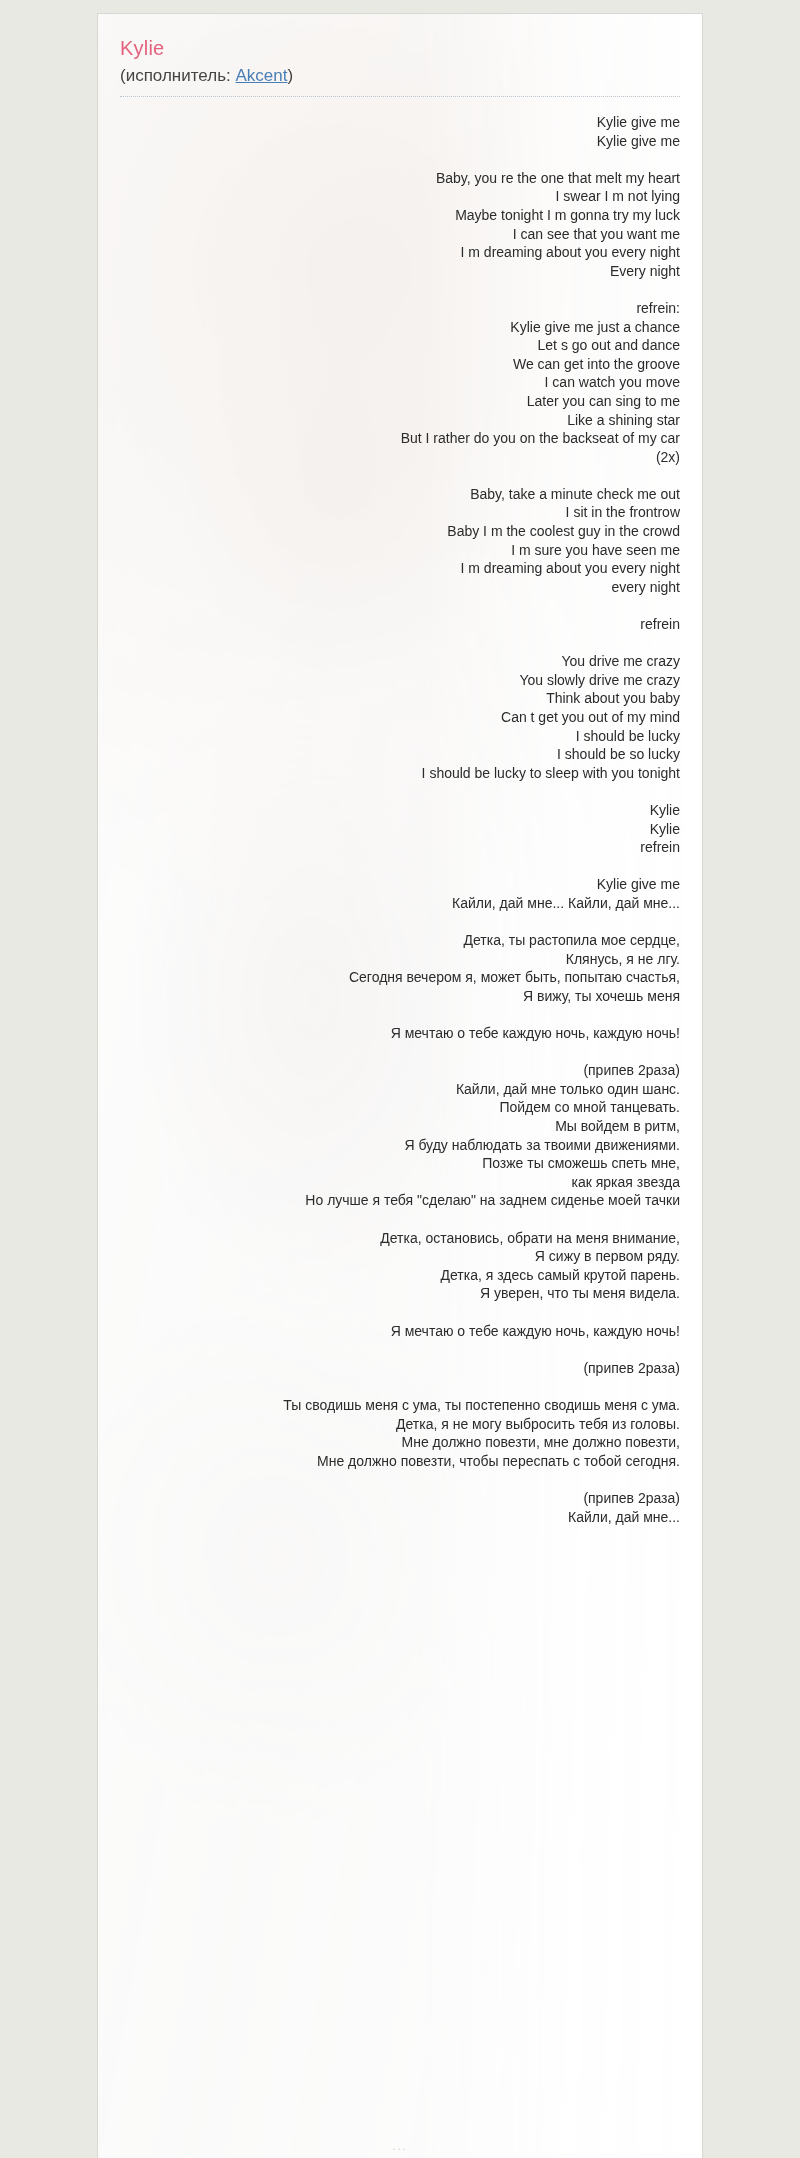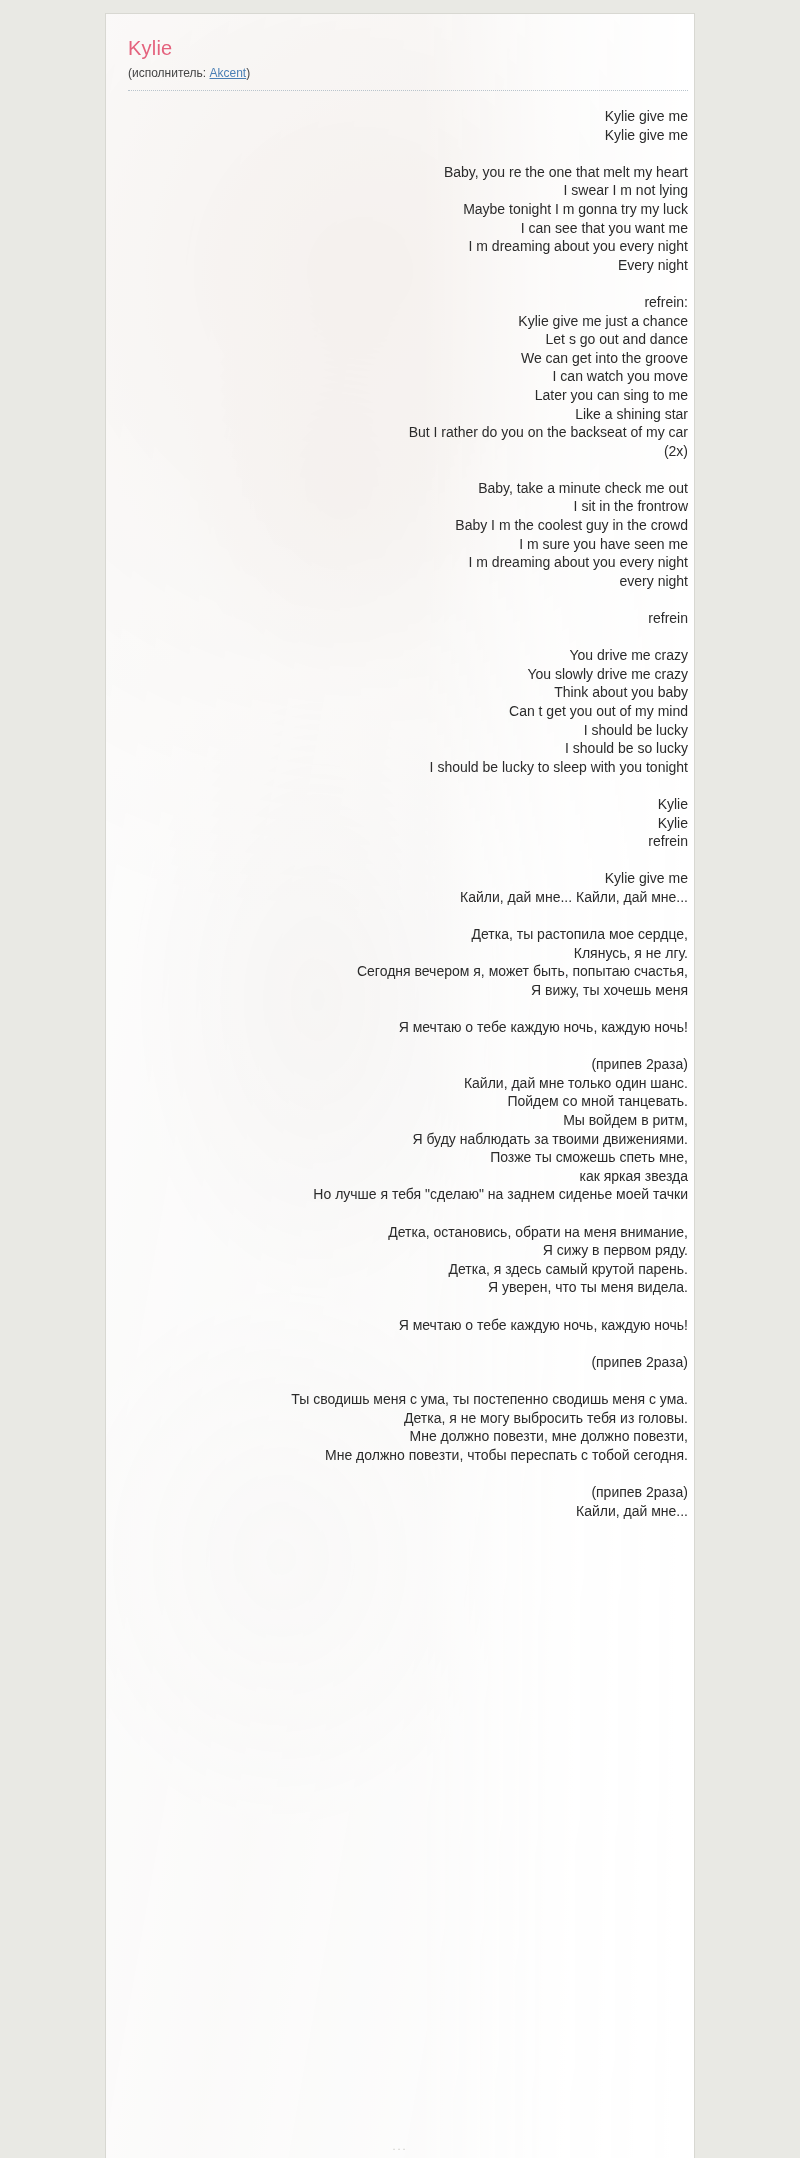--- a/index.html
+++ b/index.html
@@ -18,21 +18,21 @@
     position: relative;
     display: flex;
     justify-content: center;
   }
   .sheet {
     position: relative;
     width: 560px;
     margin: 14px 0 0 0;
     background: #ffffff;
     box-shadow: 0 0 0 1px #d8d8d2;
-    padding: 22px 6px 30px 22px;
+    padding: 22px 22px 30px 22px;
     box-sizing: content-box;
     overflow: hidden;
     min-height: 2090px;
   }
   
   .bg-photo {
     position: absolute;
     left: 0;
     top: 0;
     width: 100%;
@@ -61,21 +61,21 @@
   }
   .song-title {
     color: #e4627d;
     font-size: 20px;
     line-height: 24px;
     font-weight: normal;
     margin: 0 0 6px 0;
     letter-spacing: 0.2px;
   }
   .artist-line {
-    font-size: 12px;
+    font-size: 17px;
     color: #444444;
     padding-bottom: 10px;
     border-bottom: 1px dotted #b9c4cc;
     margin-bottom: 16px;
   }
   .artist-link {
     color: #4a7fb5;
     text-decoration: underline;
     cursor: pointer;
   }

